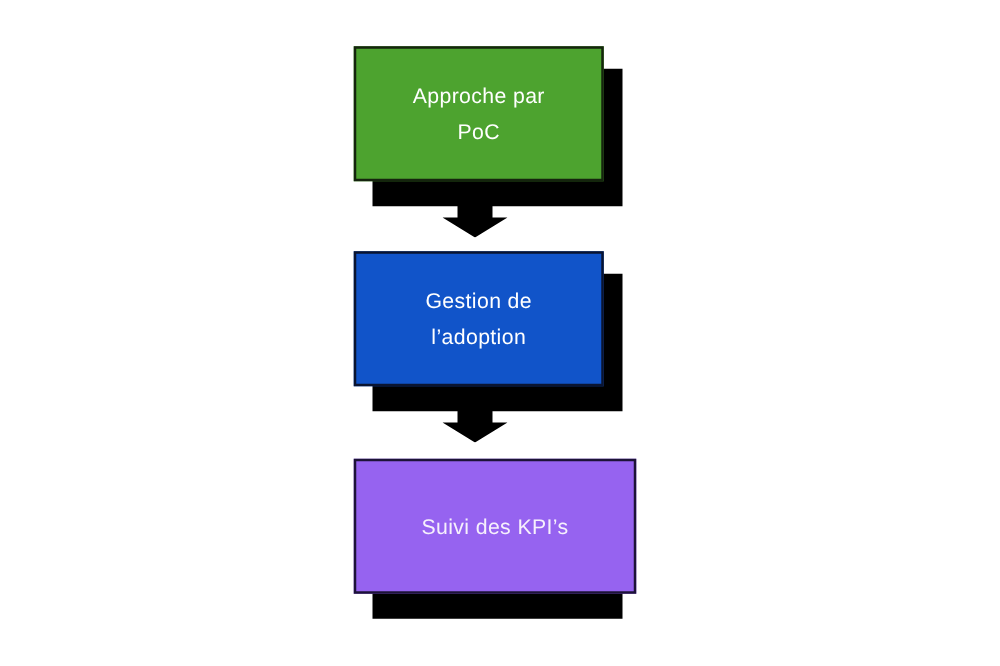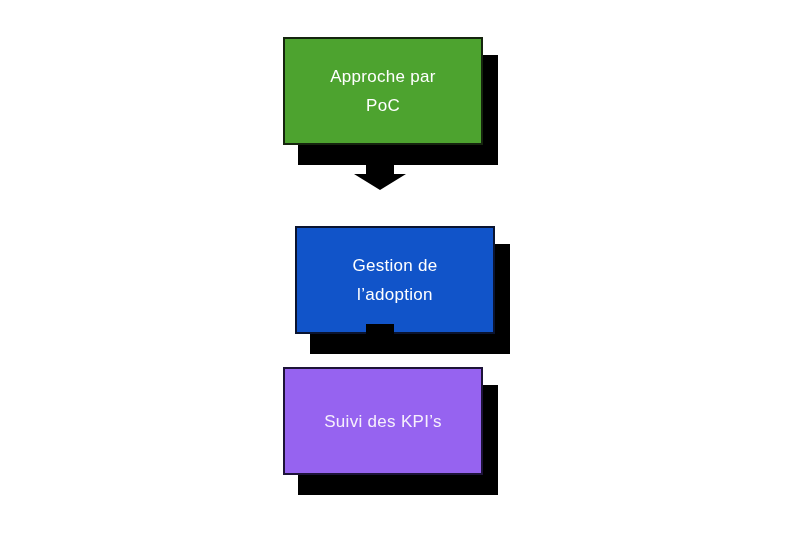--- a/index.html
+++ b/index.html
@@ -14,22 +14,22 @@
     overflow: hidden;
     background: var(--bg, #ffffff);
     font-family: "Liberation Sans", sans-serif;
   }
   .node {
     position: absolute;
     width: 200px;
     height: 108px;
   }
   .node-0 { left: 283px; top: 37px; }
-  .node-1 { left: 295px; top: 201px; margin-top: 25px; }
-  .node-2 { left: 283px; top: 367px; }
+  .node-1 { left: 283px; top: 201px; }
+  .node-2 { left: 283px; top: 367px; padding-left: 26px; }
   .shadow {
     position: absolute;
     left: 15px;
     top: 18px;
     width: 200px;
     height: 110px;
     background: var(--shadow, #000000);
   }
   .face {
     position: absolute;

